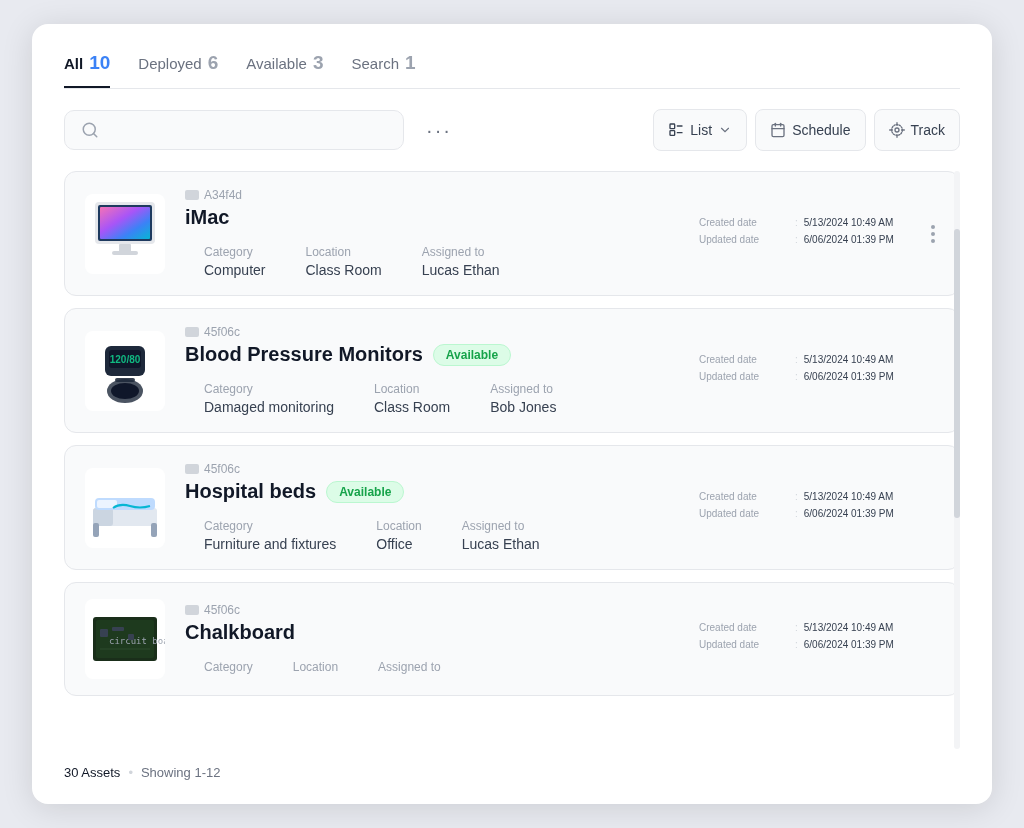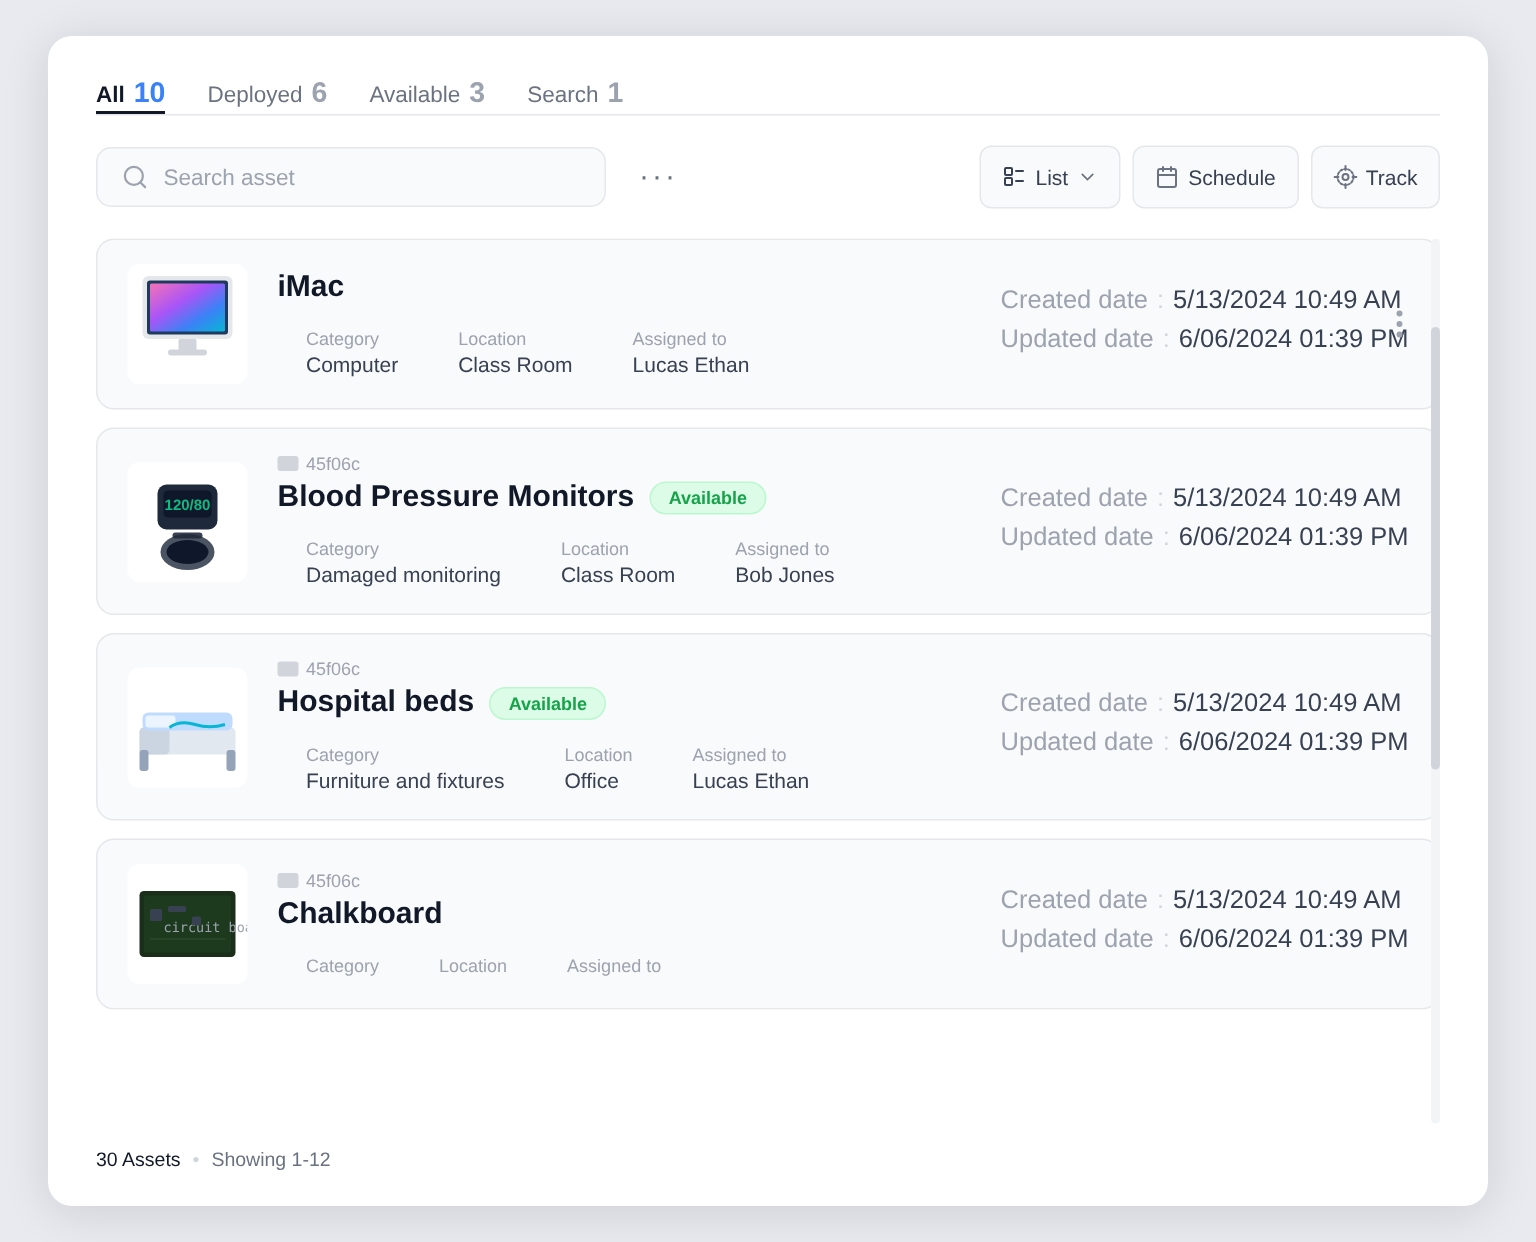--- a/index.html
+++ b/index.html
@@ -29,21 +29,21 @@
       align-items: center;
       gap: 28px;
       border-bottom: 1px solid #e5e7eb;
       padding-bottom: 0;
       margin-bottom: 20px;
     }
     .tab {
       display: flex;
       align-items: center;
       gap: 6px;
-      padding-bottom: 0;
+      padding-bottom: 12px;
       font-size: 15px;
       color: #6b7280;
       cursor: pointer;
       border-bottom: 2px solid transparent;
       white-space: nowrap;
     }
     .tab.active {
       color: #111827;
       border-bottom: 2px solid #111827;
       font-weight: 600;
@@ -204,21 +204,21 @@
       font-weight: 500;
     }
     .asset-dates {
       flex-shrink: 0;
       min-width: 240px;
     }
     .date-row {
       display: flex;
       align-items: center;
       gap: 6px;
-      font-size: 17px;
+      font-size: 10px;
       color: #6b7280;
       margin-bottom: 6px;
     }
     .date-row .date-label {
       min-width: 90px;
       color: #9ca3af;
     }
     .date-row .date-sep {
       color: #d1d5db;
     }
@@ -311,21 +311,20 @@
       <span class="tab-count gray">1</span>
     </div>
   </div>
 
   <div class="toolbar">
     <div class="search-box">
       <svg class="search-icon-svg" width="18" height="18" viewBox="0 0 24 24" fill="none" stroke="#9ca3af" stroke-width="2" stroke-linecap="round" stroke-linejoin="round">
         <circle cx="11" cy="11" r="8"></circle>
           <line x1="21" y1="21" x2="16.65" y2="16.65"></line>
       </svg>
-      <input class="search-input" type="text" placeholder="Search asset" style="">
     </div>
     <button class="more-btn">···</button>
     <div class="spacer"></div>
     <div class="view-btns">
       <button class="view-btn">
         <svg width="16" height="16" viewBox="0 0 24 24" fill="none" stroke="#374151" stroke-width="2" stroke-linecap="round">
             <rect x="3" y="3" width="7" height="7" rx="1"></rect>
             <line x1="14" y1="6" x2="21" y2="6"></line>
             <rect x="3" y="13" width="7" height="7" rx="1"></rect>
             <line x1="14" y1="16" x2="21" y2="16"></line>
@@ -369,20 +368,24 @@
           <stop offset="40%" stop-color="#a855f7"></stop>
           <stop offset="70%" stop-color="#3b82f6"></stop>
           <stop offset="100%" stop-color="#06b6d4"></stop>
         </linearGradient>
       </defs>
       <rect x="34" y="50" width="12" height="8" rx="1" fill="#d1d5db"></rect>
       <rect x="27" y="57" width="26" height="4" rx="2" fill="#d1d5db"></rect>
     </svg>
     </div>
     <div class="asset-main">
+      <div class="asset-id">
+        <span class="asset-id-icon"></span>
+        <span>A34f4d</span>
+      </div>
       <div class="asset-name">
         iMac
         
       </div>
       <div class="asset-meta">
         <div class="meta-group">
           <label>Category</label>
           <span>Computer</span>
         </div>
         <div class="meta-group">

